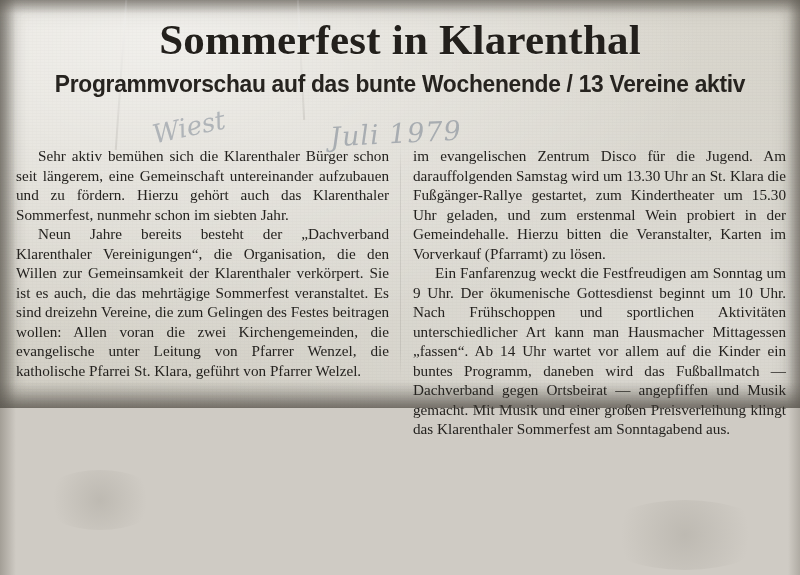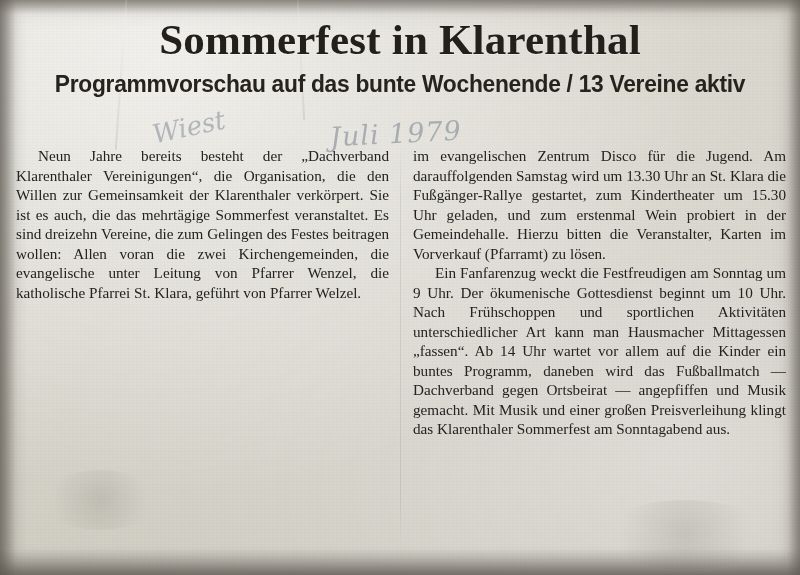--- a/index.html
+++ b/index.html
@@ -11,21 +11,21 @@
     height: 575px;
     overflow: hidden;
     background: #cfcbc4;
     font-family: "Liberation Serif", serif;
   }
 
   
   #clipping {
     position: relative;
     width: 800px;
-    height: 575px;
+    height: 408px;
     background:
       radial-gradient(ellipse at 20% 10%, rgba(255,255,255,0.55), rgba(255,255,255,0) 60%),
       radial-gradient(ellipse at 85% 80%, rgba(255,255,255,0.35), rgba(255,255,255,0) 65%),
       linear-gradient(160deg, #e3e0d8 0%, #d9d6cd 40%, #cfccc2 70%, #c9c5bb 100%);
     box-sizing: border-box;
   }
   
   #clipping::before {
     content: "";
     position: absolute;
@@ -196,20 +196,21 @@
   </div>
 
   <div class="handwriting" id="hw-left">Wiest</div>
   <div class="handwriting" id="hw-date">Juli 1979</div>
 
   <div class="rule"></div>
 
   <div class="columns">
 
     <div class="col">
+      <p class="indent">Sehr aktiv bemühen sich die Klarenthaler Bürger schon seit längerem, eine Gemeinschaft untereinander aufzubauen und zu fördern. Hierzu gehört auch das Klarenthaler Sommerfest, nunmehr schon im siebten Jahr.</p>
       <p class="indent">Neun Jahre bereits besteht der „Dachverband Klarenthaler Vereinigungen“, die Organisation, die den Willen zur Gemeinsamkeit der Klarenthaler verkörpert. Sie ist es auch, die das mehrtägige Sommerfest veranstaltet. Es sind dreizehn Vereine, die zum Gelingen des Festes beitragen wollen: Allen voran die zwei Kirchengemeinden, die evangelische unter Leitung von Pfarrer Wenzel, die katholische Pfarrei St. Klara, geführt von Pfarrer Welzel.</p>
     </div>
 
     <div class="col">
       <p>im evangelischen Zentrum Disco für die Jugend. Am darauffolgenden Samstag wird um 13.30 Uhr an St. Klara die Fußgänger-Rallye gestartet, zum Kindertheater um 15.30 Uhr geladen, und zum erstenmal Wein probiert in der Gemeindehalle. Hierzu bitten die Veranstalter, Karten im Vorverkauf (Pfarramt) zu lösen.</p>
       <p class="indent">Ein Fanfarenzug weckt die Festfreudigen am Sonntag um 9 Uhr. Der ökumenische Gottesdienst beginnt um 10 Uhr. Nach Frühschoppen und sportlichen Aktivitäten unterschiedlicher Art kann man Hausmacher Mittagessen „fassen“. Ab 14 Uhr wartet vor allem auf die Kinder ein buntes Programm, daneben wird das Fußballmatch — Dachverband gegen Ortsbeirat — angepfiffen und Musik gemacht. Mit Musik und einer großen Preisverleihung klingt das Klarenthaler Sommerfest am Sonntagabend aus.</p>
     </div>
 
   </div>
 </div>

